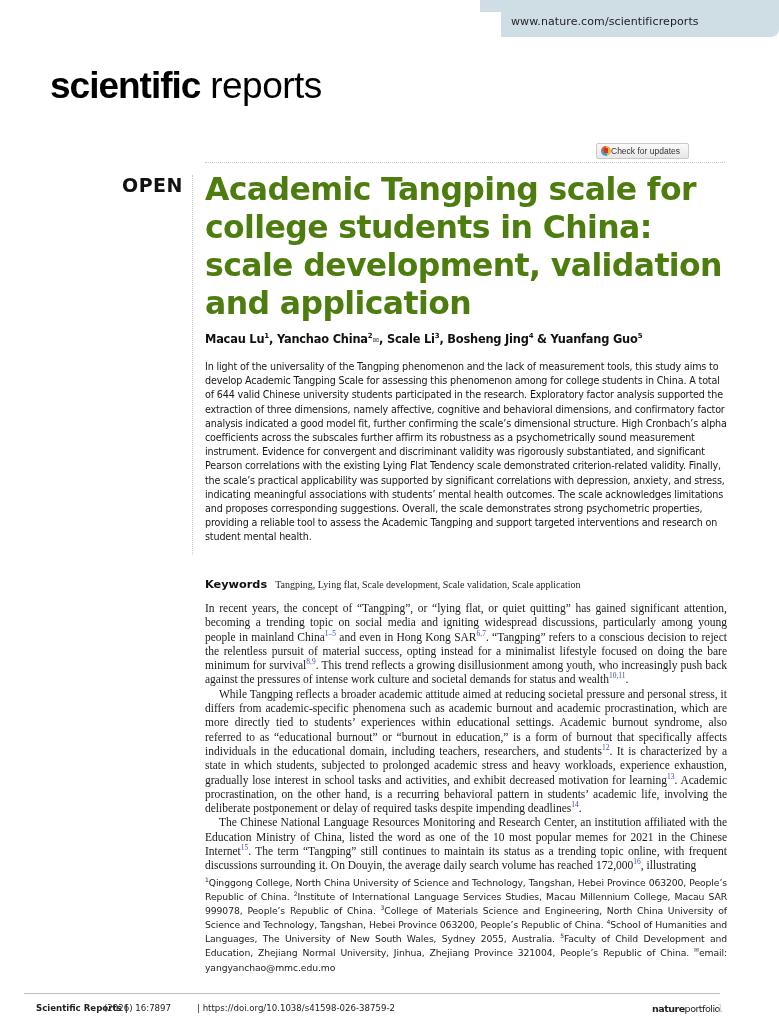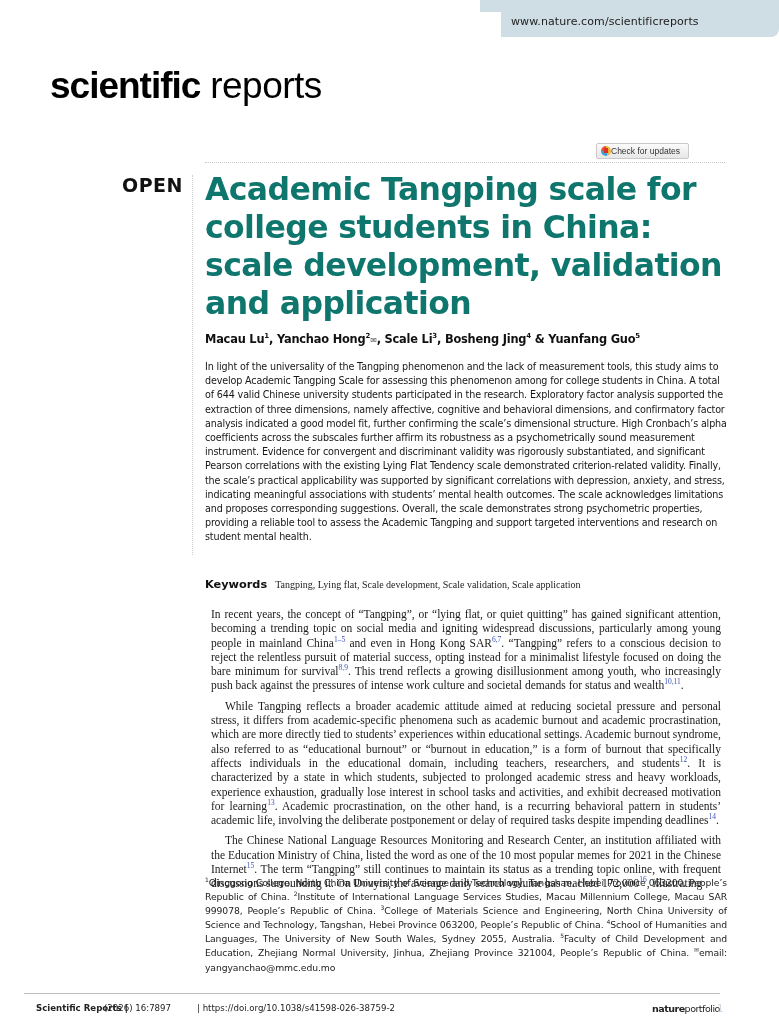--- a/index.html
+++ b/index.html
@@ -43,21 +43,21 @@
       content: ""; position: absolute; left: 3px; top: 2px; width: 4px; height: 5px; background: #d9302a;
     }
     .check-updates span.lbl { font-family: "Liberation Sans", sans-serif; font-size: 8.5px; color: #333; }
     .open-label {
       position: absolute; left: 122px; top: 174px; font-family: "DejaVu Sans", sans-serif;
       font-weight: bold; font-size: 19px; color: #111; letter-spacing: 0.5px;
     }
     .title {
       position: absolute; left: 205px; top: 170px; width: 520px; margin: 0;
       font-family: "DejaVu Sans", sans-serif; font-weight: bold; font-size: 31.5px;
-      line-height: 38px; letter-spacing: -0.6px; color: #0f766e;
+      line-height: 38px; letter-spacing: -0.6px; color: #4d7c0f;
     }
     .authors {
       position: absolute; left: 205px; top: 332px; font-family: "DejaVu Sans", sans-serif;
       font-weight: bold; font-size: 11.4px; color: #111; letter-spacing: -0.2px; white-space: nowrap;
     }
     .authors sup { font-size: 7px; font-weight: bold; }
     .authors .mail { font-weight: normal; font-size: 8px; color: #555; }
     .abstract {
       position: absolute; left: 205px; top: 360px; width: 522px; margin: 0;
       font-family: "DejaVu Sans", sans-serif; font-weight: normal; font-size: 9.6px;
@@ -66,21 +66,21 @@
     .keywords {
       position: absolute; left: 205px; top: 574px; white-space: nowrap;
     }
     .keywords .k { font-family: "DejaVu Sans", sans-serif; font-weight: bold; font-size: 11.3px; color: #111; text-align: right; }
     .keywords .v { font-family: "Liberation Serif", serif; font-size: 10px; color: #222; margin-left: 4px; }
     .body-text {
       position: absolute; left: 205px; top: 601px; width: 522px;
       font-family: "Liberation Serif", serif; font-size: 11.5px; line-height: 14.3px;
       color: #1a1a1a; text-align: justify;
     }
-    .body-text p { margin: 6px; text-indent: 0; }
+    .body-text p { margin: 0; text-indent: 0; }
     .body-text p + p { text-indent: 14px; }
     .body-text sup { color: #3a4fb5; font-size: 7.5px; line-height: 0; }
     .affil {
       position: absolute; left: 205px; top: 876px; width: 522px;
       font-family: "DejaVu Sans", sans-serif; font-size: 9.25px; line-height: 14.1px; color: #222;
       text-align: justify; letter-spacing: -0.1px;
     }
     .affil sup { font-size: 6px; line-height: 0; }
     .footer-rule {
       position: absolute; left: 24px; top: 993px; width: 696px; height: 1px; background: #bdbdbd;
@@ -106,21 +106,21 @@
 <div class="dots-v"></div>
 
 <div class="check-updates">
   <span class="ico"></span>
   <span class="lbl">Check for updates</span>
 </div>
 
 <div class="open-label">OPEN</div>
 <h1 class="title">Academic Tangping scale for college students in China: scale development, validation and application</h1>
 
-<div class="authors" id="authors"><span>Macau Lu</span><sup>1</sup><span>, </span><span>Yanchao Hong</span><sup>2</sup><span class="mail">✉</span><span>, </span><span>Scale Li</span><sup>3</sup><span>, </span><span>Bosheng Jing</span><sup>4</sup><span> &amp; </span><span>Yuanfang Guo</span><sup>5</sup></div>
+<div class="authors" id="authors"><span>Macau Lu</span><sup>1</sup><span>, </span><span>Yanchao China</span><sup>2</sup><span class="mail">✉</span><span>, </span><span>Scale Li</span><sup>3</sup><span>, </span><span>Bosheng Jing</span><sup>4</sup><span> &amp; </span><span>Yuanfang Guo</span><sup>5</sup></div>
 
 <p class="abstract">In light of the universality of the Tangping phenomenon and the lack of measurement tools, this study aims to develop Academic Tangping Scale for assessing this phenomenon among for college students in China. A total of 644 valid Chinese university students participated in the research. Exploratory factor analysis supported the extraction of three dimensions, namely affective, cognitive and behavioral dimensions, and confirmatory factor analysis indicated a good model fit, further confirming the scale’s dimensional structure. High Cronbach’s alpha coefficients across the subscales further affirm its robustness as a psychometrically sound measurement instrument. Evidence for convergent and discriminant validity was rigorously substantiated, and significant Pearson correlations with the existing Lying Flat Tendency scale demonstrated criterion-related validity. Finally, the scale’s practical applicability was supported by significant correlations with depression, anxiety, and stress, indicating meaningful associations with students’ mental health outcomes. The scale acknowledges limitations and proposes corresponding suggestions. Overall, the scale demonstrates strong psychometric properties, providing a reliable tool to assess the Academic Tangping and support targeted interventions and research on student mental health.</p>
 
 <div class="keywords">
   <span class="k">Keywords</span>
   <span class="v">Tangping, Lying flat, Scale development, Scale validation, Scale application</span>
 </div>
 
 <div class="body-text" id="body">
     <p><span>In recent years, the concept of “Tangping”, or “lying flat, or quiet quitting” has gained significant attention, becoming a trending topic on social media and igniting widespread discussions, particularly among young people in mainland China</span><sup>1–5</sup><span> and even in Hong Kong SAR</span><sup>6,7</sup><span>. “Tangping” refers to a conscious decision to reject the relentless pursuit of material success, opting instead for a minimalist lifestyle focused on doing the bare minimum for survival</span><sup>8,9</sup><span>. This trend reflects a growing disillusionment among youth, who increasingly push back against the pressures of intense work culture and societal demands for status and wealth</span><sup>10,11</sup><span>.</span></p>

